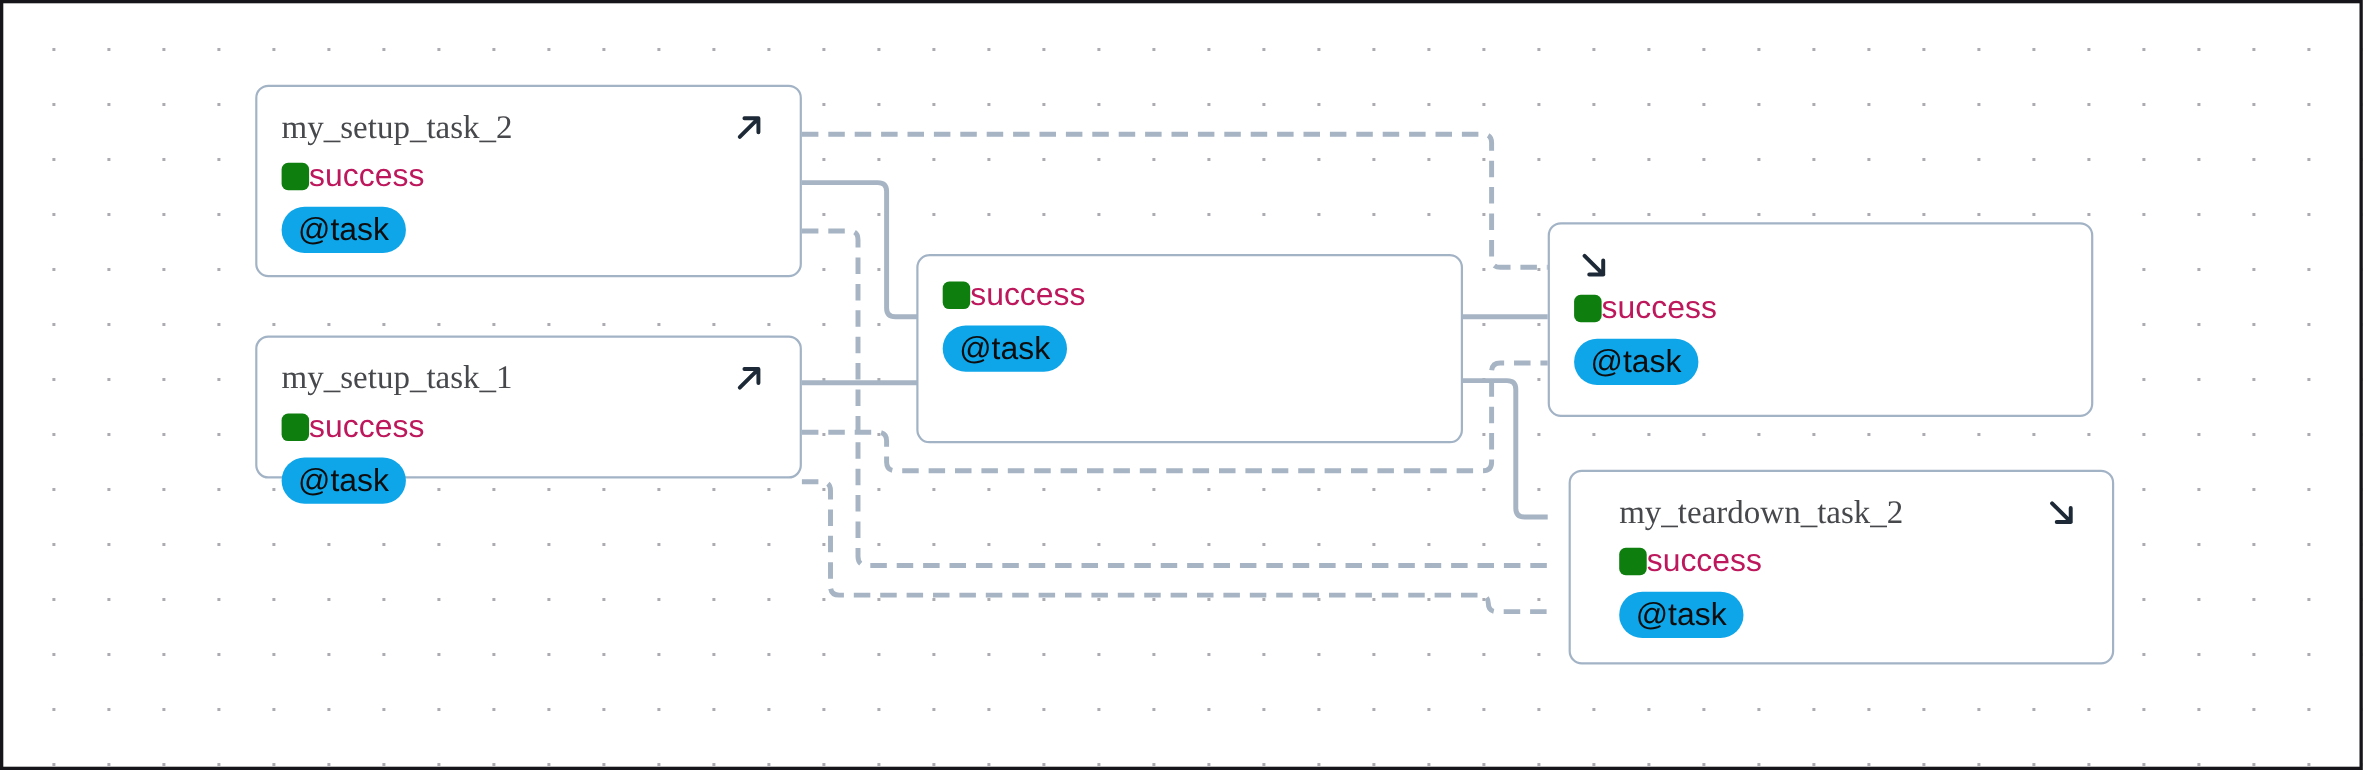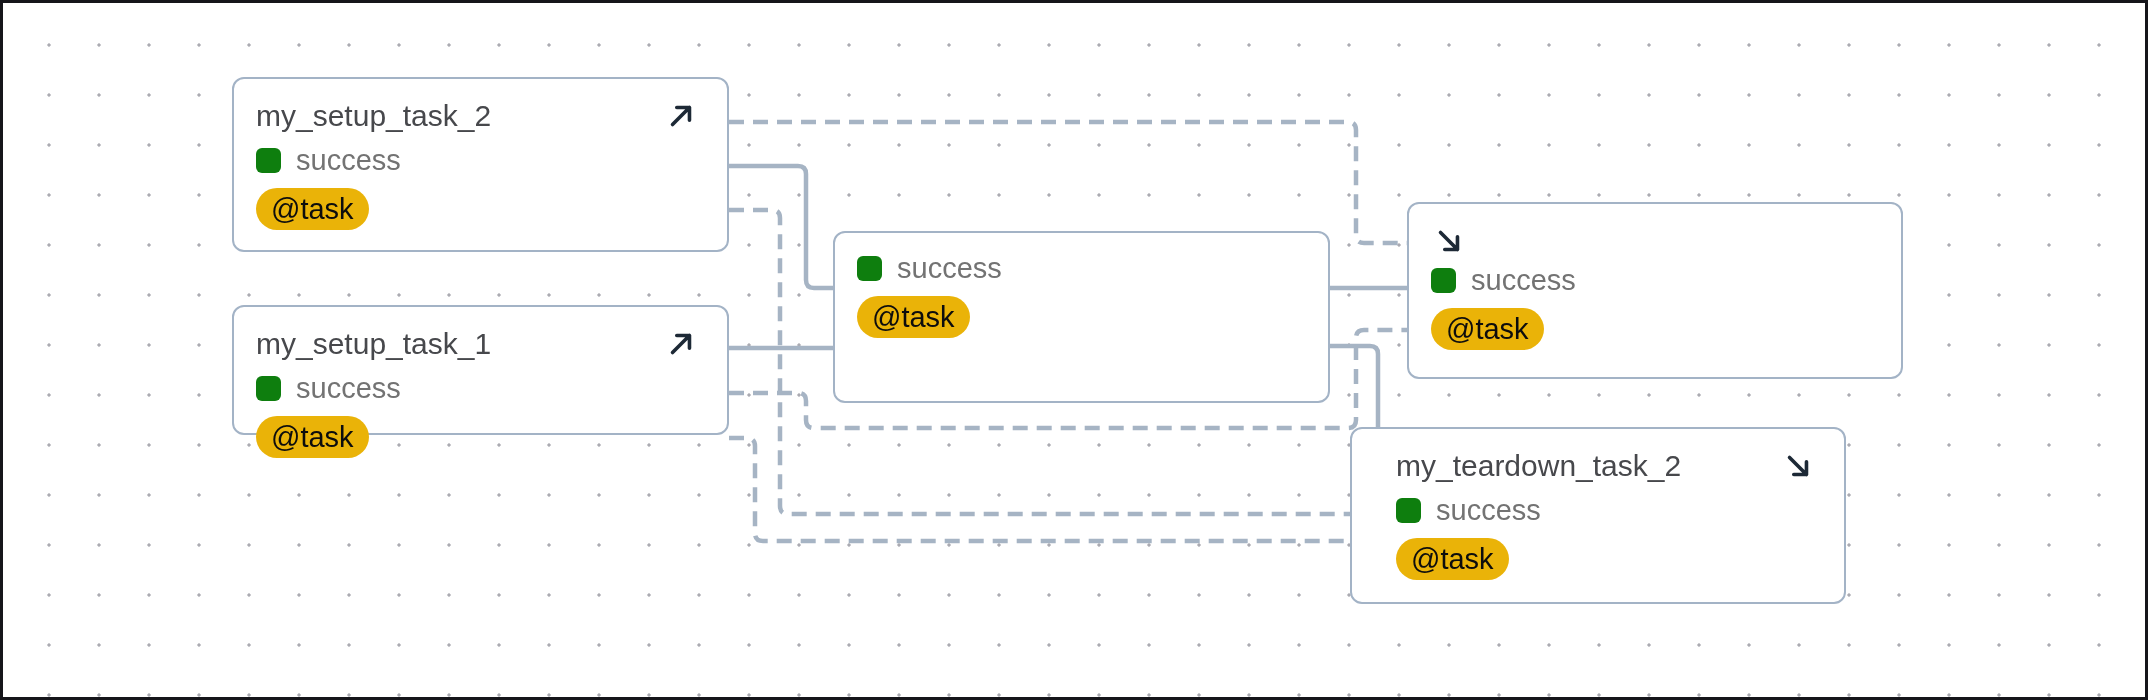--- a/index.html
+++ b/index.html
@@ -28,42 +28,42 @@
 
   .node {
     position: absolute; box-sizing: border-box; z-index: 10;
     background: #ffffff;
     border: 2px solid #a3b3c6;
     border-radius: 12px;
     padding: 14px 20px 14px 22px;
     cursor: pointer;
   }
   .node-head {
-    display: flex; justify-content: space-between; align-items: flex-start;
+    display: flex; justify-content: space-between; align-items: flex-start; font-family: Liberation Serif, serif;
   }
   .node-title {
     font-size: 30px; line-height: 46px; color: #47484c;
     white-space: nowrap;
   }
   .node-icon { width: 36px; height: 36px; margin-top: 5px; margin-right: 8px; flex: 0 0 auto; }
   .node-icon svg { display: block; }
   .node-status {
     display: flex; align-items: center; margin-top: 2px; height: 38px;
   }
   .status-square {
     width: 25px; height: 25px; border-radius: 6px;
     background: #0e7e0e; flex: 0 0 auto;
   }
   .status-label {
-    margin-left: 15px; font-size: 29px; color: #737373;
+    font-size: 29px; color: #be185d;
   }
   .node-badge-row { margin-top: 9px; display: flex; }
   .node-badge {
     display: inline-block;
-    background: #eab308; color: #0d0d0d;
+    background: #0ea5e9; color: #0d0d0d;
     font-size: 29px; line-height: 40px;
     padding: 1px 15px; border-radius: 21px;
   }
 </style>
 </head>
 <body>
 
 <div class="canvas">
 
   <svg id="edges" width="2148" height="700">
@@ -133,21 +133,21 @@
     </div>
     <div class="node-status">
       <span class="status-square"></span>
       <span class="status-label">success</span>
     </div>
     <div class="node-badge-row">
       <span class="node-badge">@task</span>
     </div>
   </div>
 
-  <div class="node" style="left:1350px; top:427px; width:496px; height:177px;padding-left:44px;">
+  <div class="node" style="left:1426px; top:427px; width:496px; height:177px;padding-left:44px;">
     <div class="node-head">
       <span class="node-title">my_teardown_task_2</span>
       <span class="node-icon">
         <svg width="36" height="36" viewBox="0 0 34 34">
           <path d="M9 9 L25 25 M25 13 V25 H13" fill="none" stroke="#1d2936" stroke-width="3.4" stroke-linecap="round" stroke-linejoin="round"></path>
         </svg>
       </span>
     </div>
     <div class="node-status">
       <span class="status-square"></span>

